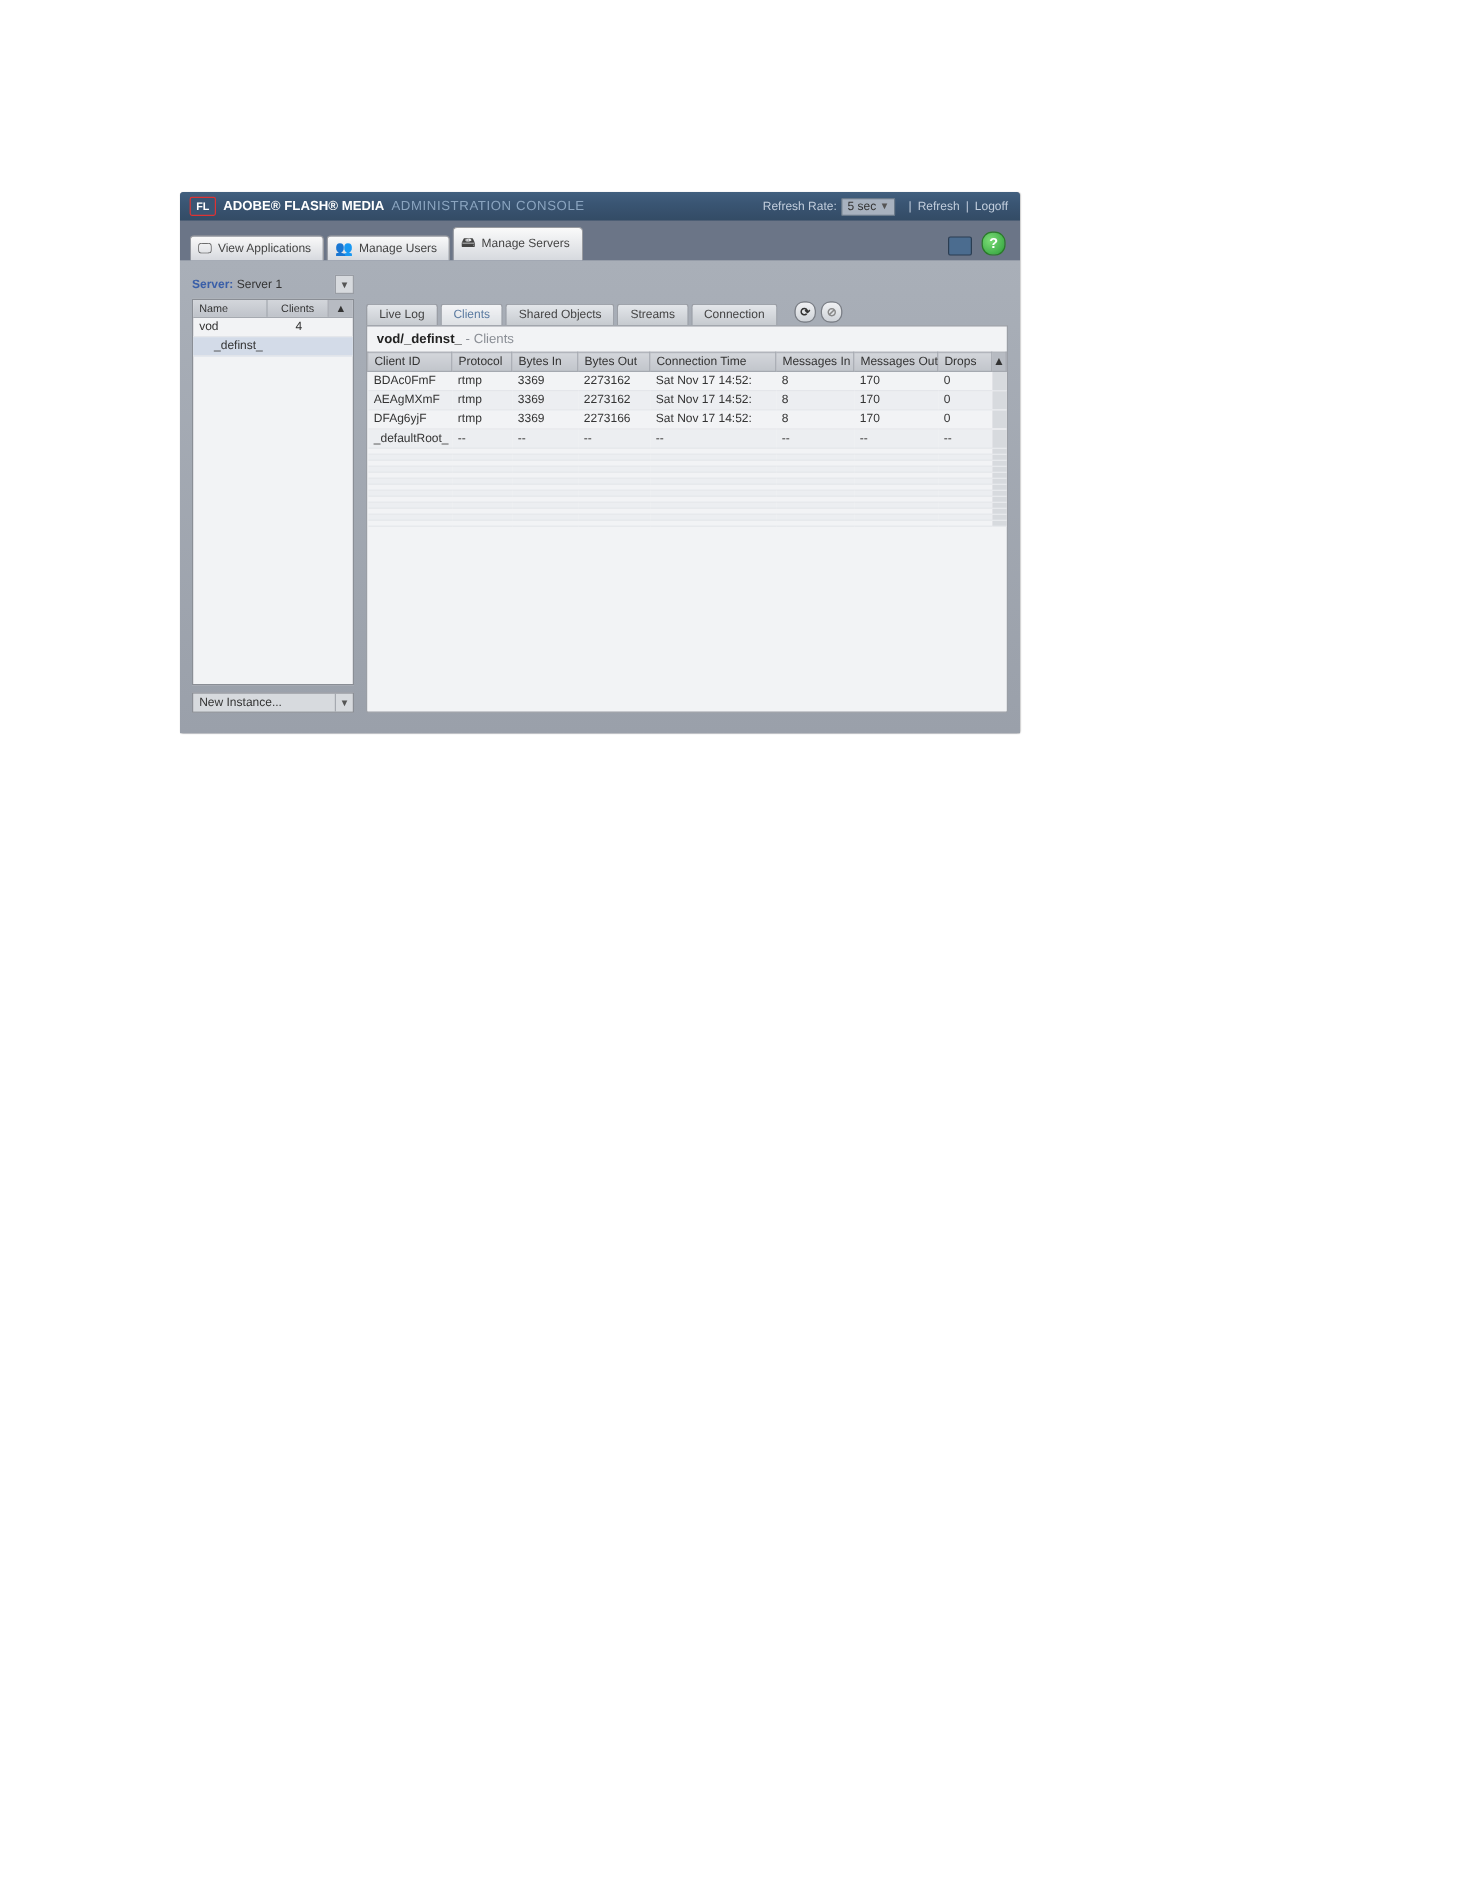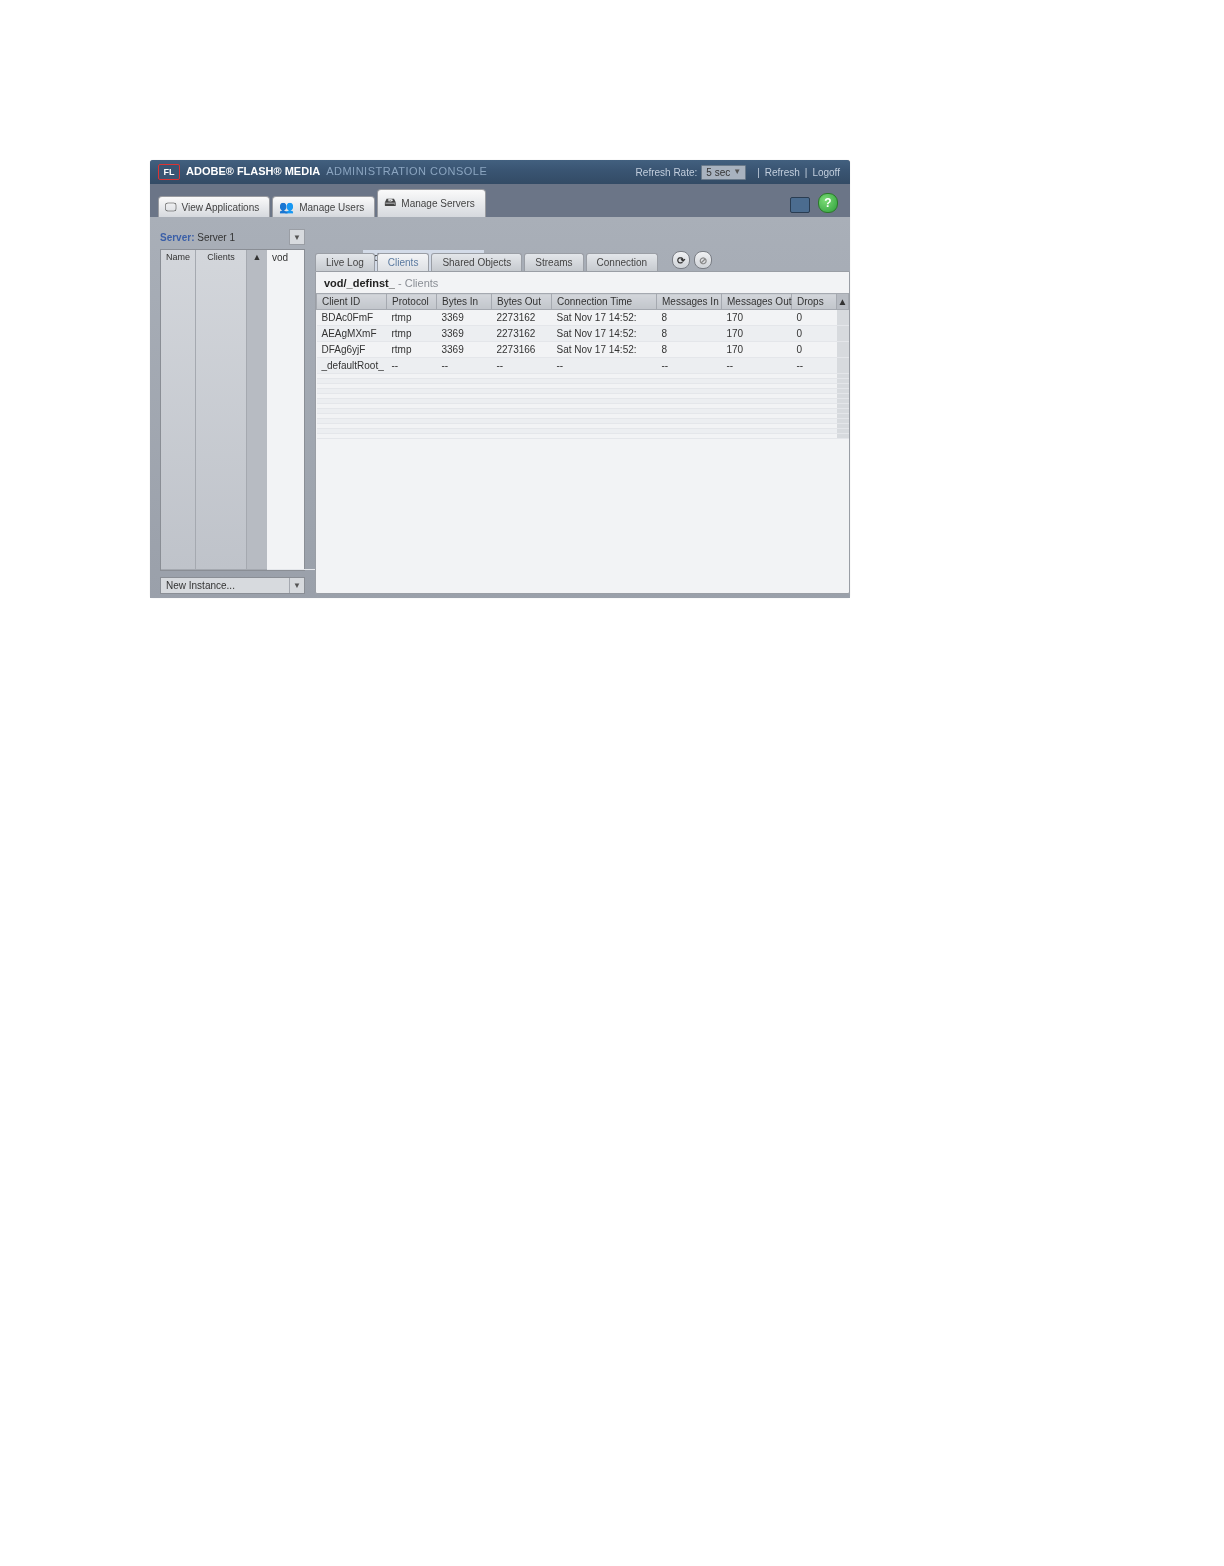--- a/index.html
+++ b/index.html
@@ -91,21 +91,21 @@
     border: 1px solid #2a7a29;
     color: #fff; font-weight: bold; font-size: 12px;
     display:flex;align-items:center;justify-content:center;
     margin: 0 4px 4px 0;
   }
   .tv-icon { width: 18px; height:14px; background:#4b6c8f;
     border:1px solid #2a3d52; border-radius:2px; margin:0 6px 4px 0; }
 
   .body {
     background: linear-gradient(#a9afb8, #9aa0aa);
-    padding: 12px 10px 4px 10px;
+    padding: 12px 10px 17px 10px;
     display: flex;
     gap: 10px;
   }
 
   .leftcol { width: 145px; display:flex; flex-direction:column; }
   .server-row {
     display: flex; align-items: center;
     font-size: 10px;
     margin-bottom: 4px;
   }
@@ -114,21 +114,21 @@
   .server-row .dd {
     margin-left: auto;
     width: 14px; height: 14px;
     background: #d7dade; border: 1px solid #9a9ea5;
     display:flex;align-items:center;justify-content:center;
     font-size: 8px; color:#555; cursor:pointer;
   }
   .listbox {
     border: 1px solid #8a8e95;
     background: #f2f3f5;
-    display: flex; flex-direction: row;
+    display: flex; flex-direction: column;
     height: 320px;
   }
   .listhead {
     display: flex;
     background: linear-gradient(#d3d6db, #bfc3ca);
     font-size: 9px;
     border-bottom: 1px solid #a5a9b0;
   }
   .listhead div {
     padding: 2px 5px;

